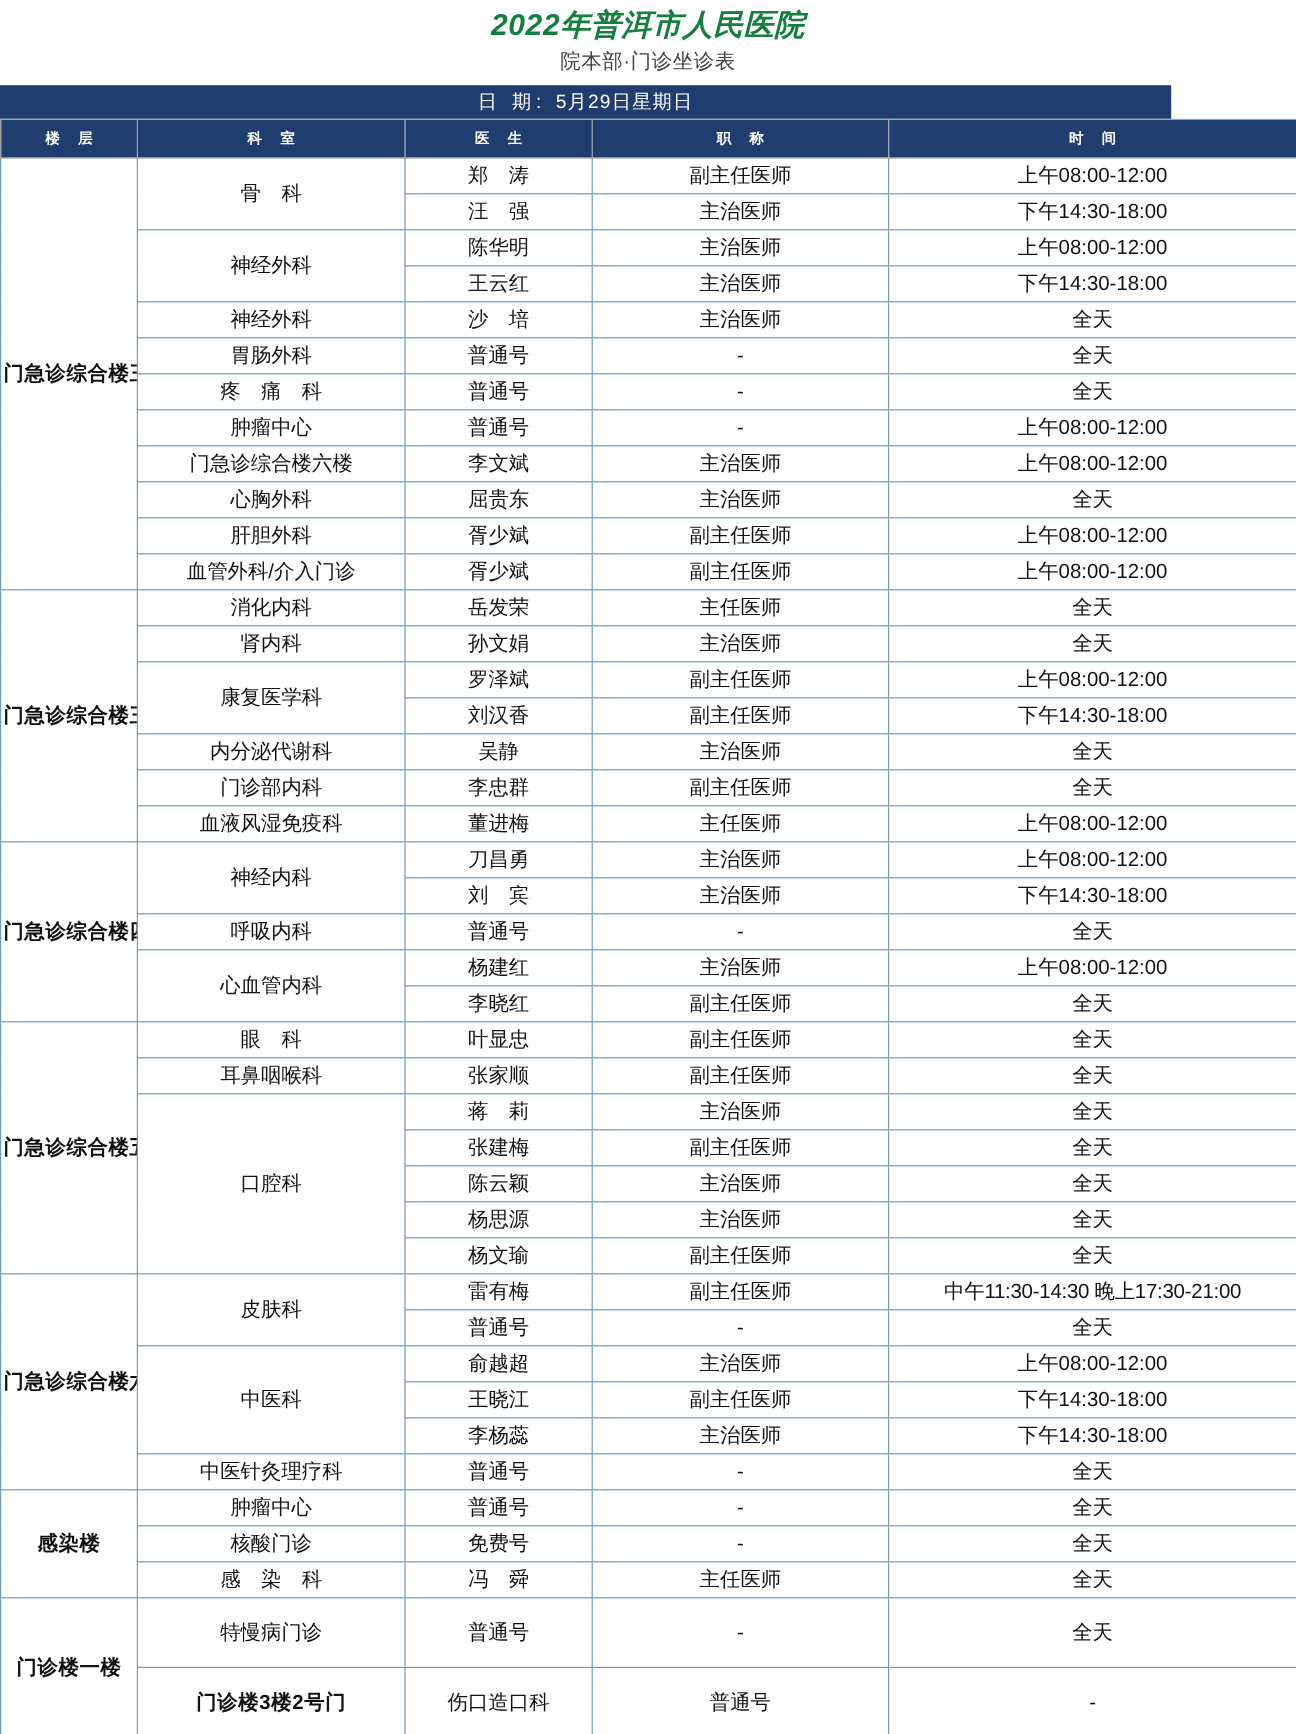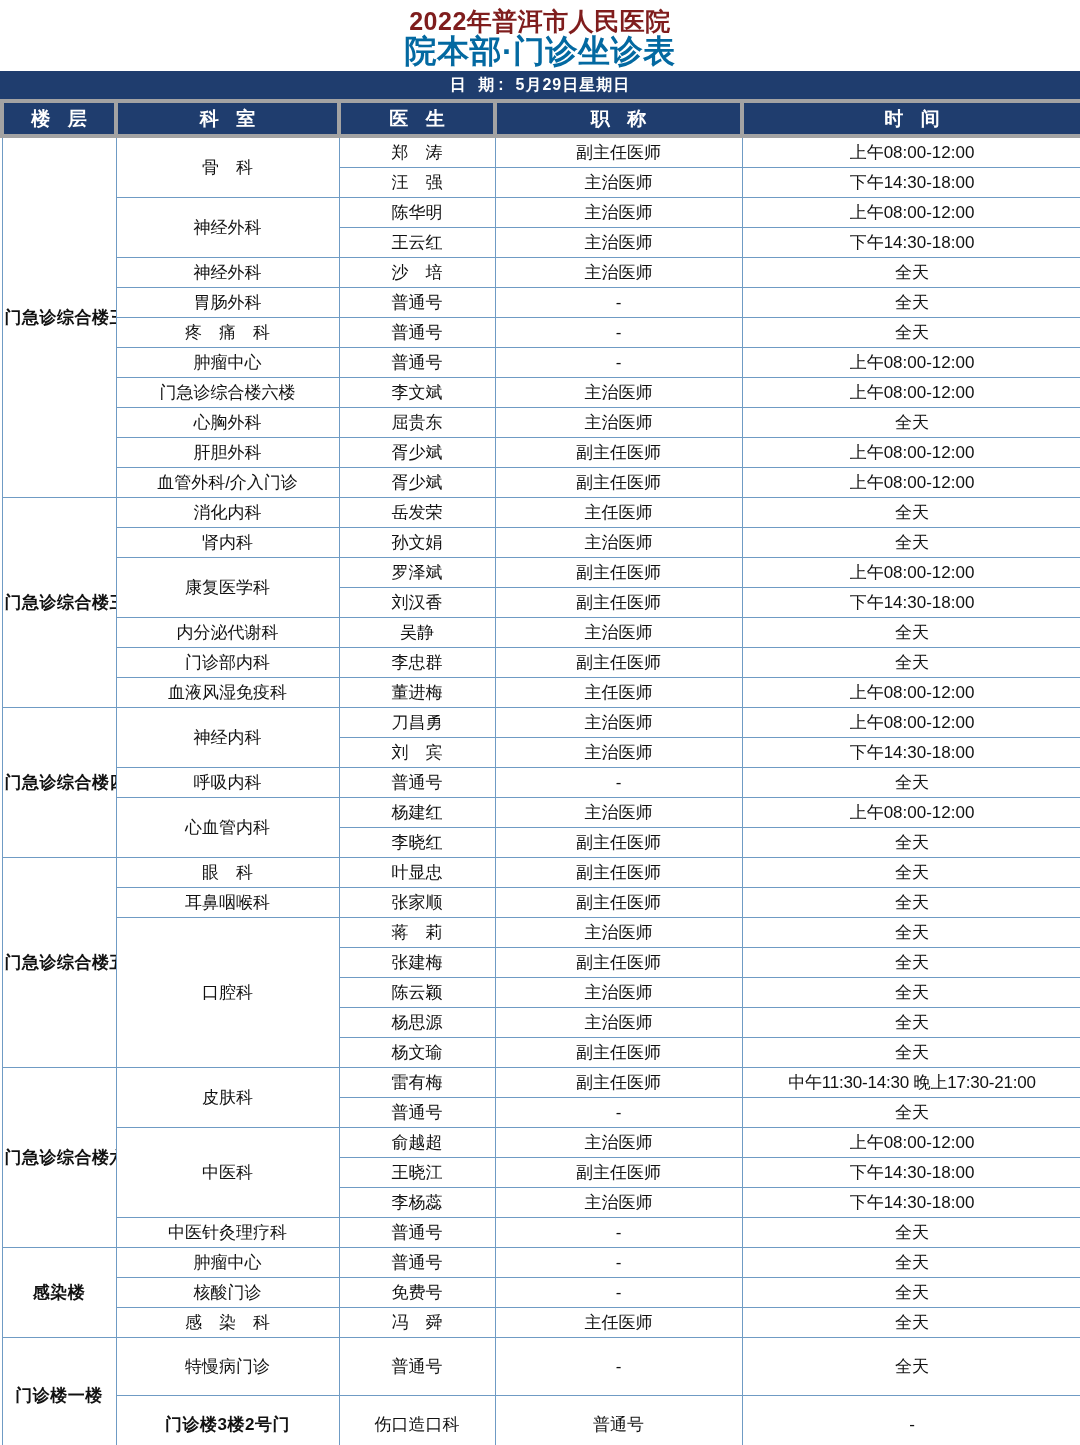--- a/index.html
+++ b/index.html
@@ -26,40 +26,41 @@
   .title-block {
     width: 1080px;
     padding: 6px 0 4px 0;
     text-align: center;
     background: #ffffff;
     box-sizing: border-box;
   }
   .title-line1 {
     font-size: 25px;
     font-weight: bold;
-    color: #7f1d1d;
+    color: #15803d;
     letter-spacing: 0.5px;
     line-height: 30px;
+    font-style: italic;
   }
   .title-line2 {
-    font-size: 32px;
-    font-weight: bold;
-    color: #0369a1;
+    font-size: 17px;
+    font-weight: normal;
+    color: #404040;
     letter-spacing: 0.5px;
     line-height: 31px;
   }
 
   
   .date-bar {
-    width: 1080px;
+    width: 976px;
     height: 28px;
     background: #1f3d6e;
     color: #ffffff;
     font-size: 16px;
-    font-weight: bold;
+    font-weight: normal;
     display: flex;
     align-items: center;
     justify-content: center;
     box-sizing: border-box;
     letter-spacing: 1px;
   }
   .date-bar .dlabel { letter-spacing: 4px; }
   .date-bar .dval { margin-left: 8px; }
   .date-bar .dweek { letter-spacing: 1px; }
 
@@ -71,24 +72,24 @@
   }
   table.sched col.c-floor { width: 114px; }
   table.sched col.c-dept  { width: 223px; }
   table.sched col.c-doc   { width: 156px; }
   table.sched col.c-title { width: 247px; }
   table.sched col.c-time  { width: 340px; }
 
   table.sched thead th {
     background: #1f3d6e;
     color: #ffffff;
-    font-size: 19px;
+    font-size: 12px;
     font-weight: bold;
     height: 31px;
-    border: 4px solid #a3a3a3;
+    border: 1px solid #a3a3a3;
     letter-spacing: 6px;
     text-indent: 6px;
     padding: 0;
   }
 
   table.sched td {
     border: 1px solid #6f9bc4;
     height: 29px;
     padding: 0 2px;
     text-align: center;

